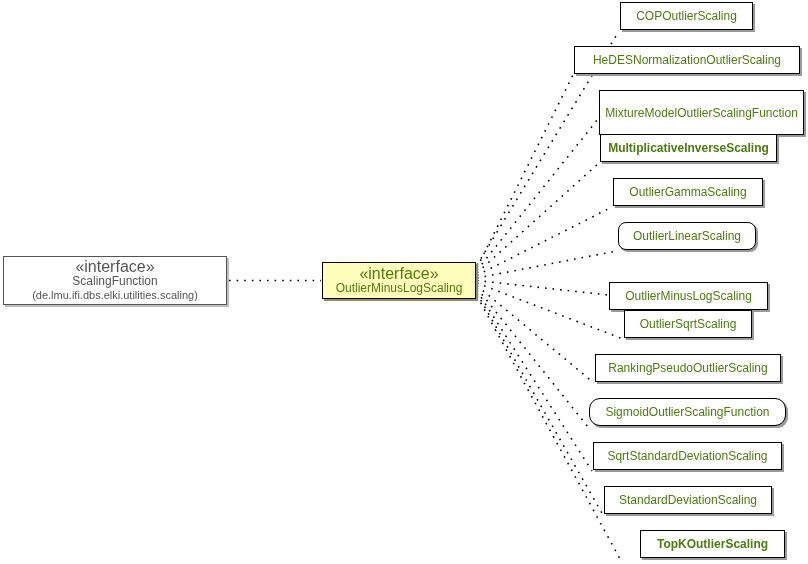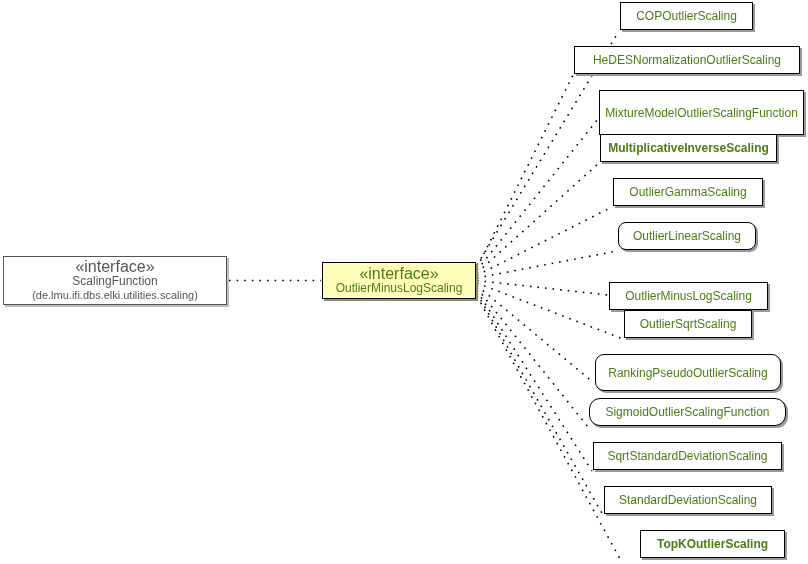--- a/index.html
+++ b/index.html
@@ -122,21 +122,21 @@
       </div>
       <div class="uml-box" style="left: 618px; top: 222px; width: 138px; height: 28px; border-radius: 8px;">
         <span class="leaf-label">OutlierLinearScaling</span>
       </div>
       <div class="uml-box" style="left: 609px; top: 266px; width: 159px; height: 28px; margin-top: 16px;">
         <span class="leaf-label">OutlierMinusLogScaling</span>
       </div>
       <div class="uml-box" style="left: 624px; top: 310px; width: 128px; height: 28px;">
         <span class="leaf-label">OutlierSqrtScaling</span>
       </div>
-      <div class="uml-box" style="left: 595px; top: 354px; width: 186px; height: 37px; border-radius: 9px;">
+      <div class="uml-box" style="left: 595px; top: 354px; width: 186px; height: 28px;">
         <span class="leaf-label">RankingPseudoOutlierScaling</span>
       </div>
       <div class="uml-box" style="left: 589px; top: 398px; width: 197px; height: 28px; border-radius: 11px;">
         <span class="leaf-label">SigmoidOutlierScalingFunction</span>
       </div>
       <div class="uml-box" style="left: 593px; top: 442px; width: 189px; height: 28px;">
         <span class="leaf-label">SqrtStandardDeviationScaling</span>
       </div>
       <div class="uml-box" style="left: 604px; top: 486px; width: 168px; height: 28px;">
         <span class="leaf-label">StandardDeviationScaling</span>

